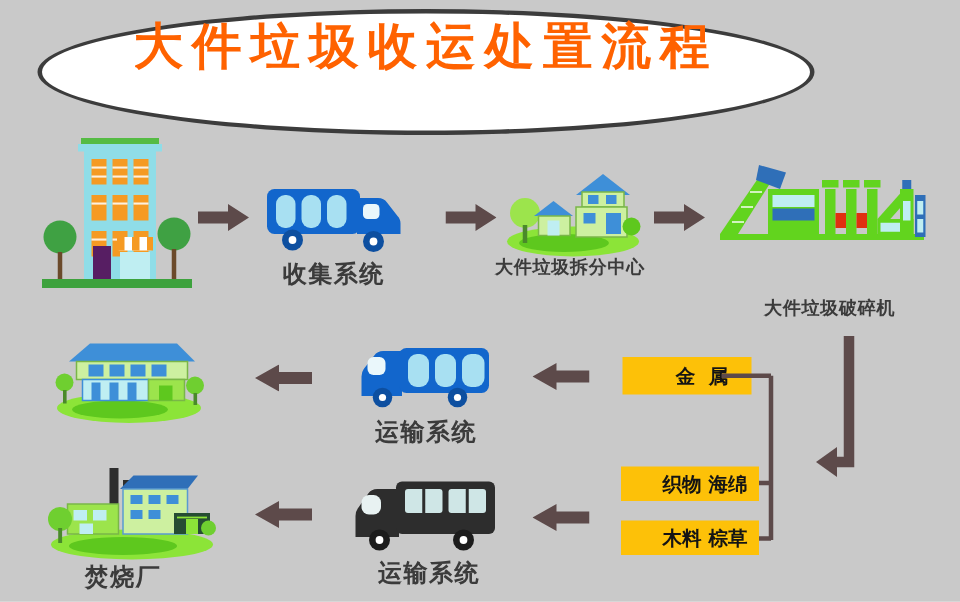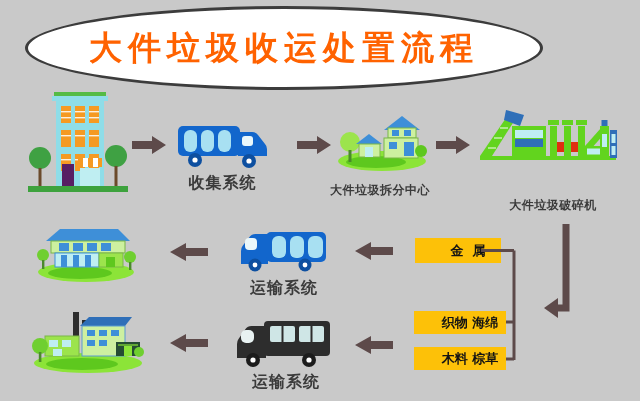--- a/index.html
+++ b/index.html
@@ -7,21 +7,21 @@
     position:relative;
     width:640px;height:401px;
     background:#c9c9c9;
     overflow:hidden;
     font-family:"DejaVu Sans",sans-serif;
   }
   
   .title-ellipse{
     position:absolute;left:25px;top:6px;width:518px;height:84px;
     background:#ffffff;border:3px solid #3c3c3c;border-radius:50%;
-    display:flex;align-items:center;justify-content:center;
+    display:flex;justify-content:center;
     box-sizing:border-box;
   }
   .title-text{
     font-family:"DejaVu Serif",serif;
     font-size:33px;font-weight:bold;color:#ff6200;
     letter-spacing:6px;white-space:nowrap;
   }
   .icon{position:absolute;}
   .icon svg{display:block;}
   .icon-label{
@@ -135,21 +135,21 @@
       <rect x="56" y="22" width="7" height="6" fill="#3e8fd8"></rect>
       <rect x="68" y="22" width="7" height="6" fill="#3e8fd8"></rect>
       <rect x="53" y="34" width="8" height="7" fill="#3e8fd8"></rect>
       <rect x="68" y="34" width="10" height="14" fill="#3e8fd8"></rect>
       <polygon points="20,36 33,26 46,36" fill="#3e8fd8"></polygon>
       <rect x="23" y="36" width="21" height="13" fill="#cdf0a0" stroke="#7ab648" stroke-width="1"></rect>
       <rect x="29" y="39" width="8" height="10" fill="#bfeef2"></rect>
       <circle cx="85" cy="43" r="6" fill="#5ec81e"></circle>
     </svg>
   </div>
-  <div class="icon-label lbl-small" style="left:321px;top:182px;width:118px;">大件垃圾拆分中心</div>
+  <div class="icon-label lbl-small" style="left:321px;top:170px;width:118px;">大件垃圾拆分中心</div>
 
   <div class="arrow" style="left:436px;top:136px;">
     <svg width="34" height="18" viewBox="0 0 34 18">
         <path d="M0,5 H20 V0 L34,9 L20,18 V13 H0 Z" fill="#5d4a4a"></path>
       </svg>
   </div>
 
   <div class="icon" style="left:478px;top:106px;">
     <svg width="140" height="56" viewBox="0 0 140 56">
       <rect x="2" y="50" width="136" height="4" fill="#62d41e"></rect>
@@ -283,20 +283,21 @@
       <rect x="30" y="32" width="9" height="7" fill="#bfeef2"></rect>
       <rect x="21" y="41" width="9" height="7" fill="#bfeef2"></rect>
       <rect x="84" y="34" width="24" height="14" fill="#264d33"></rect>
       <rect x="92" y="38" width="8" height="10" fill="#8ce438"></rect>
       <line x1="86" y1="37" x2="106" y2="37" stroke="#8ce438" stroke-width="1.2"></line>
       <circle cx="8" cy="38" r="8" fill="#6fcf30"></circle>
         <rect x="6.8" y="44" width="2.6" height="10" fill="#4a8a2a"></rect>
       <circle cx="107" cy="44" r="5" fill="#6fcf30"></circle>
     </svg>
   </div>
+  <div class="icon-label" style="left:40px;top:375px;width:84px;">焚烧厂</div>
 
   <div class="arrow" style="left:170px;top:334px;">
     <svg width="38" height="18" viewBox="0 0 38 18">
         <path d="M38,5 H16 V0 L0,9 L16,18 V13 H38 Z" fill="#5d4a4a"></path>
       </svg>
   </div>
 
   <div class="icon" style="left:235px;top:316px;">
     <svg width="96" height="52" viewBox="0 0 96 52">
       <path d="M31,10 v32 H2 v-14 q0,-3 1.5,-5 l7,-10 q2,-3 6,-3 z" fill="#2d2d2d"></path>

